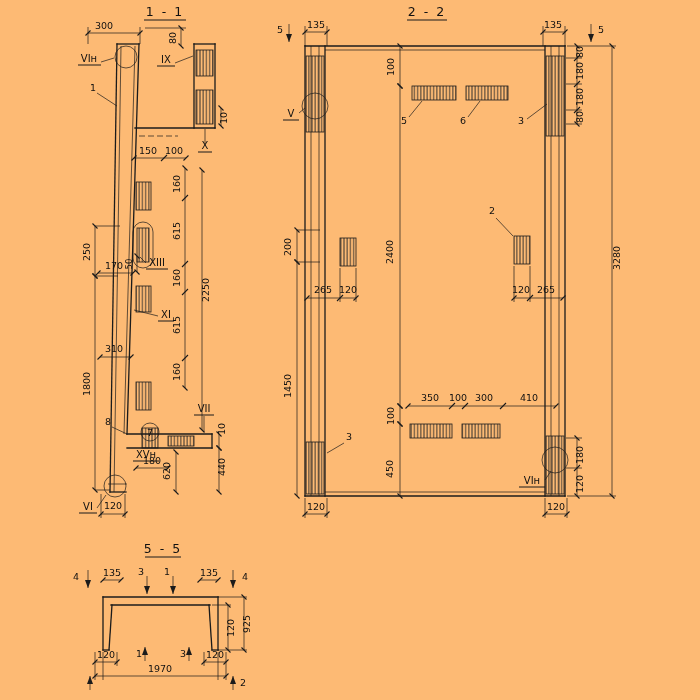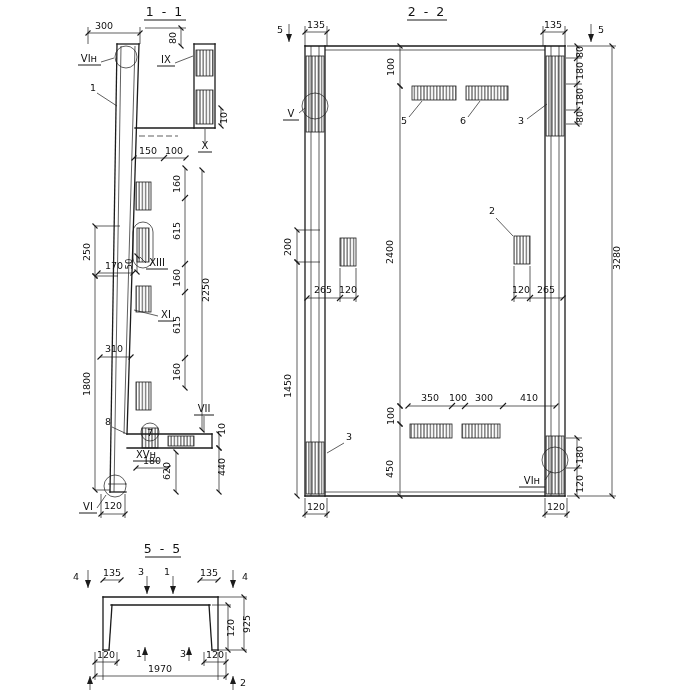--- a/index.html
+++ b/index.html
@@ -1,16 +1,16 @@
 <!DOCTYPE html>
 <html><head>
 <meta charset="utf-8">
 <style>
   html,body{margin:0;padding:0;background:#e9e9e6;}
-  .page{width:700px;height:700px;background:#ffffff;position:relative;overflow:hidden;
+  .page{width:700px;height:700px;background:#fdba74;position:relative;overflow:hidden;
         font-family:"DejaVu Sans",sans-serif;}
   svg{display:block}
   .ln{stroke:#1b1b1b;stroke-width:1.3;fill:none;stroke-linecap:square}
   .th{stroke:#1b1b1b;stroke-width:0.7;fill:none}
   .dim{stroke:#1b1b1b;stroke-width:0.7;fill:none;
        marker-start:url(#tk);marker-end:url(#tk)}
   .dash{stroke-dasharray:6 3}
   .tk{stroke:#1b1b1b;stroke-width:1.1}
   .ul{stroke:#1b1b1b;stroke-width:1}
   .bar{fill:url(#hv);stroke:#1b1b1b;stroke-width:0.8}

